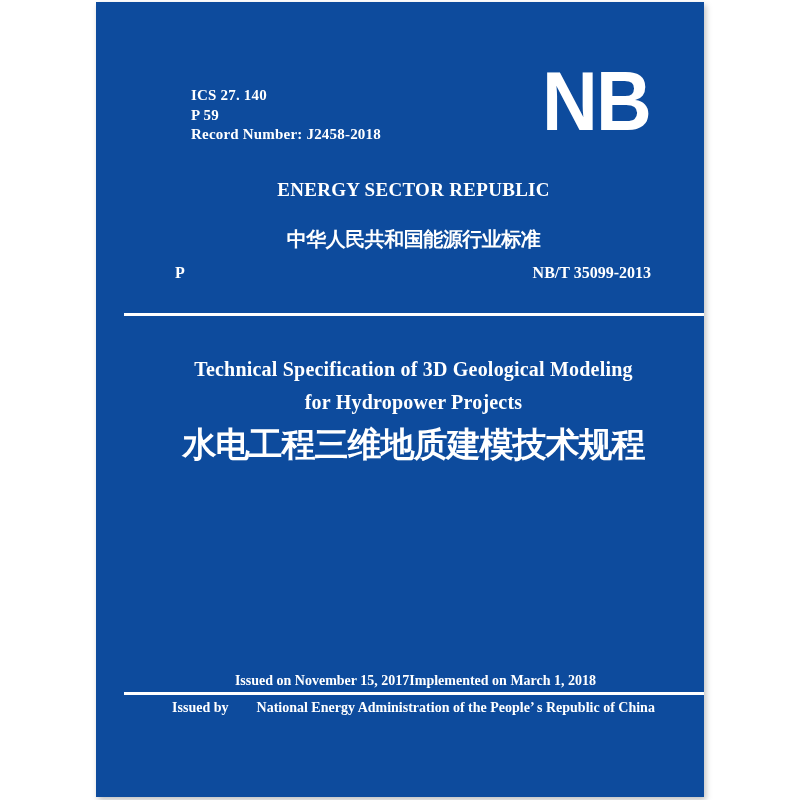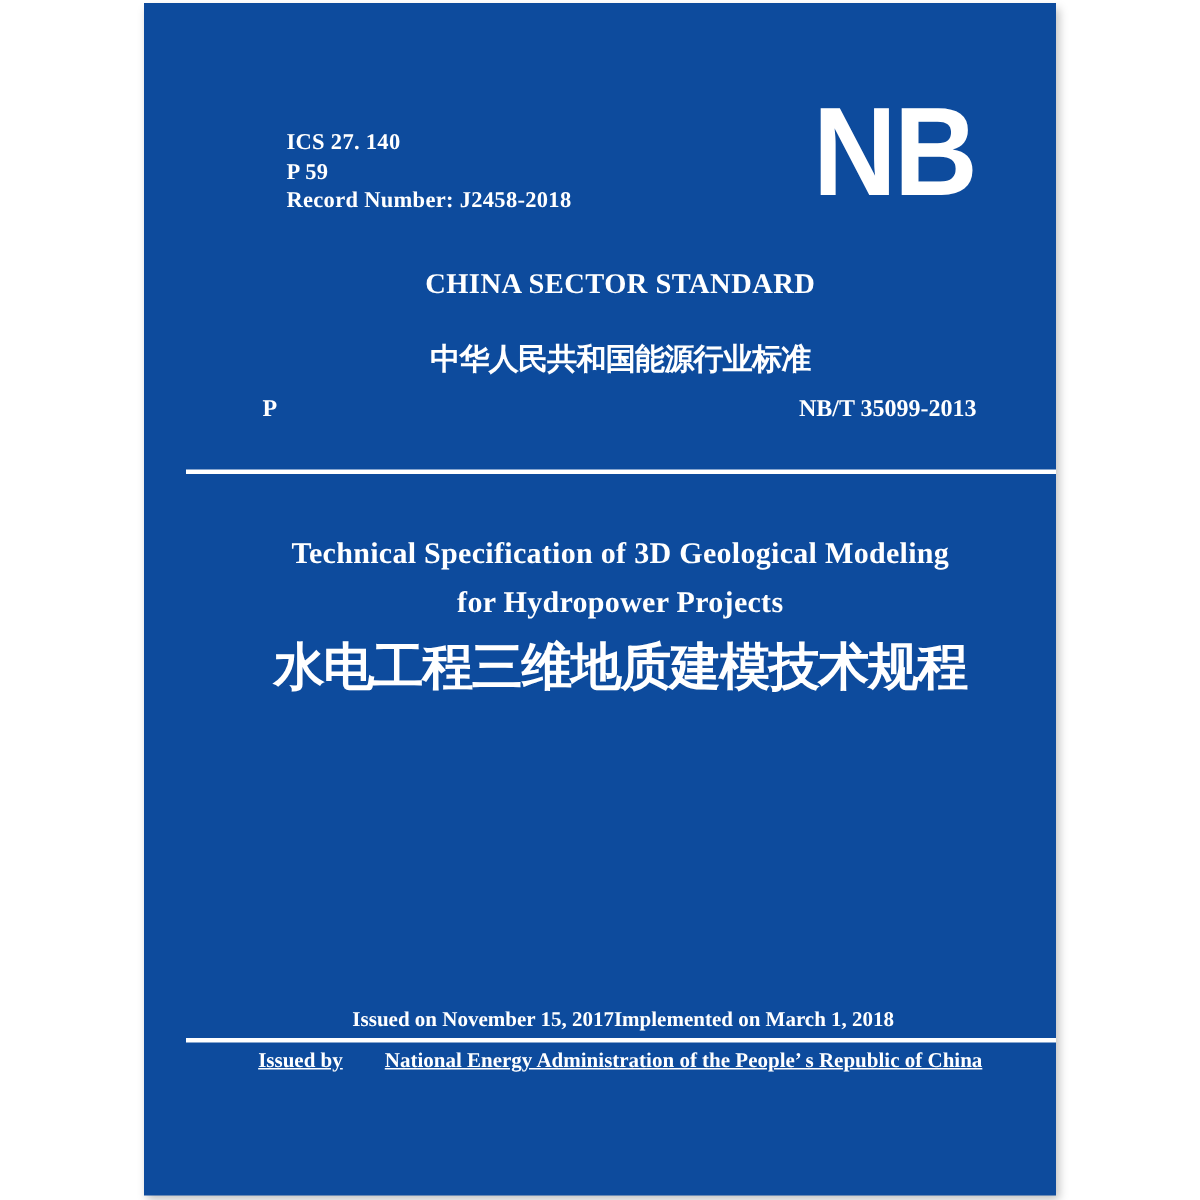--- a/index.html
+++ b/index.html
@@ -89,38 +89,37 @@
     font-size: 14px;
     white-space: nowrap;
   }
   .issued-row {
     left: 28px;
     width: 579px;
     top: 698px;
     text-align: center;
     font-size: 14px;
     white-space: nowrap;
-    text-decoration: underline;
   }
   .issued-row .issuer-value { margin-left: 28px; }
 </style>
 </head>
 <body>
 
 <div class="cover">
 
   <div class="abs ics-block">
     <div>ICS 27. 140</div>
     <div>P 59</div>
     <div>Record Number: J2458-2018</div>
   </div>
 
   <div class="abs nb-logo">NB</div>
 
-  <div class="abs content-band heading-en-1">CHINA SECTOR STANDARD</div>
+  <div class="abs content-band heading-en-1">ENERGY SECTOR REPUBLIC</div>
   <div class="abs content-band heading-cn">中华人民共和国能源行业标准</div>
 
   <div class="abs code-row">
     <span>P</span>
     <span>NB/T 35099-2013</span>
   </div>
 
   <div class="abs rule rule-top"></div>
 
   <div class="abs content-band title-en-1">Technical Specification of 3D Geological Modeling</div>

